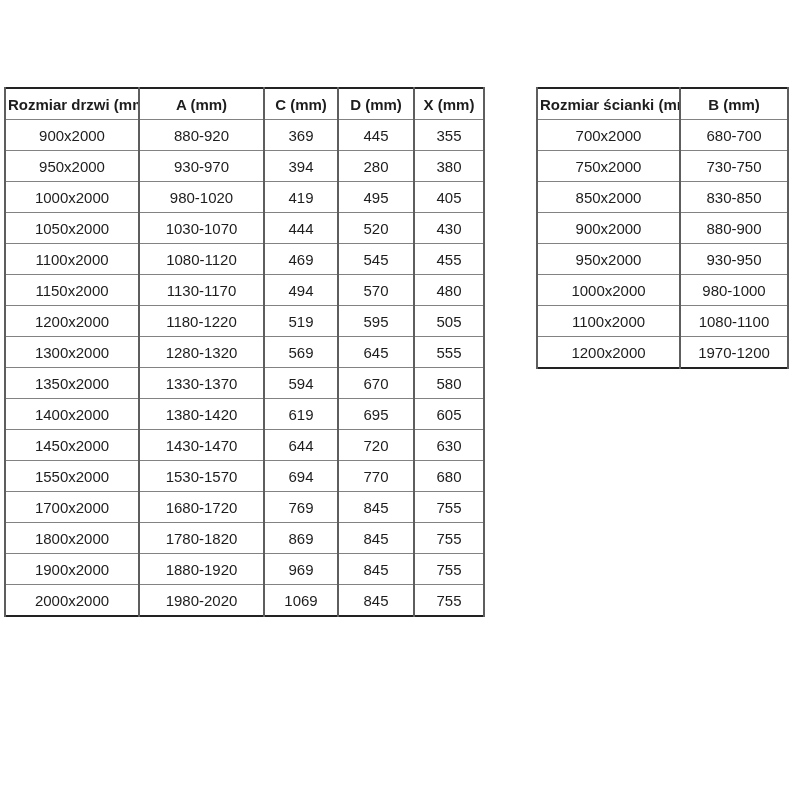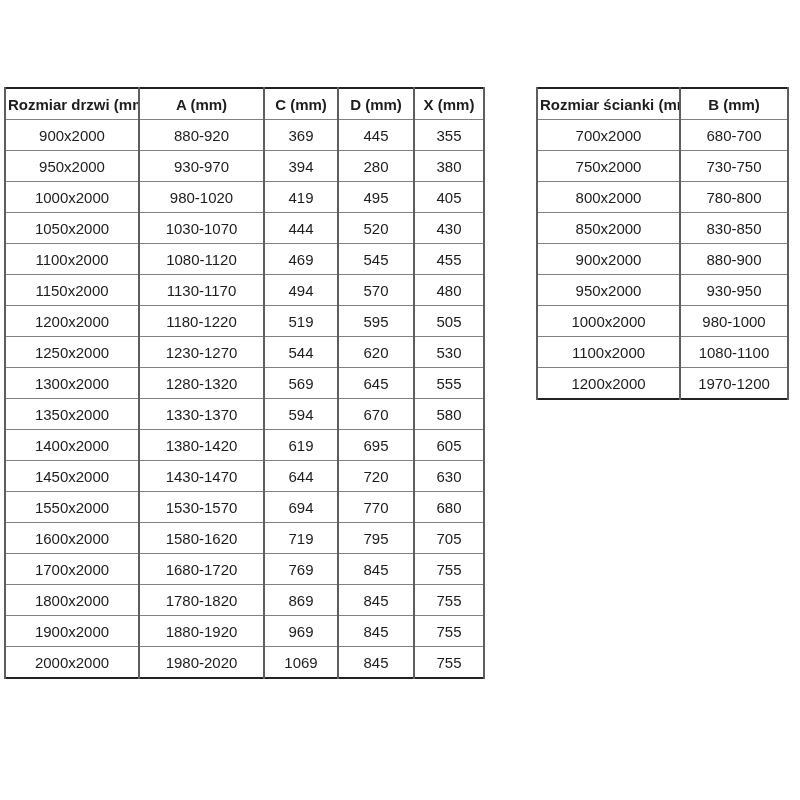--- a/index.html
+++ b/index.html
@@ -127,27 +127,20 @@
           <td>480</td>
         </tr>
         <tr>
           <td>1200x2000</td>
           <td>1180-1220</td>
           <td>519</td>
           <td>595</td>
           <td>505</td>
         </tr>
         <tr>
-          <td>1250x2000</td>
-          <td>1230-1270</td>
-          <td>544</td>
-          <td>620</td>
-          <td>530</td>
-        </tr>
-        <tr>
           <td>1300x2000</td>
           <td>1280-1320</td>
           <td>569</td>
           <td>645</td>
           <td>555</td>
         </tr>
         <tr>
           <td>1350x2000</td>
           <td>1330-1370</td>
           <td>594</td>
@@ -167,27 +160,20 @@
           <td>644</td>
           <td>720</td>
           <td>630</td>
         </tr>
         <tr>
           <td>1550x2000</td>
           <td>1530-1570</td>
           <td>694</td>
           <td>770</td>
           <td>680</td>
-        </tr>
-        <tr>
-          <td>1600x2000</td>
-          <td>1580-1620</td>
-          <td>719</td>
-          <td>795</td>
-          <td>705</td>
         </tr>
         <tr>
           <td>1700x2000</td>
           <td>1680-1720</td>
           <td>769</td>
           <td>845</td>
           <td>755</td>
         </tr>
         <tr>
           <td>1800x2000</td>
@@ -227,24 +213,20 @@
     <tbody>
         <tr>
           <td>700x2000</td>
           <td>680-700</td>
         </tr>
         <tr>
           <td>750x2000</td>
           <td>730-750</td>
         </tr>
         <tr>
-          <td>800x2000</td>
-          <td>780-800</td>
-        </tr>
-        <tr>
           <td>850x2000</td>
           <td>830-850</td>
         </tr>
         <tr>
           <td>900x2000</td>
           <td>880-900</td>
         </tr>
         <tr>
           <td>950x2000</td>
           <td>930-950</td>

